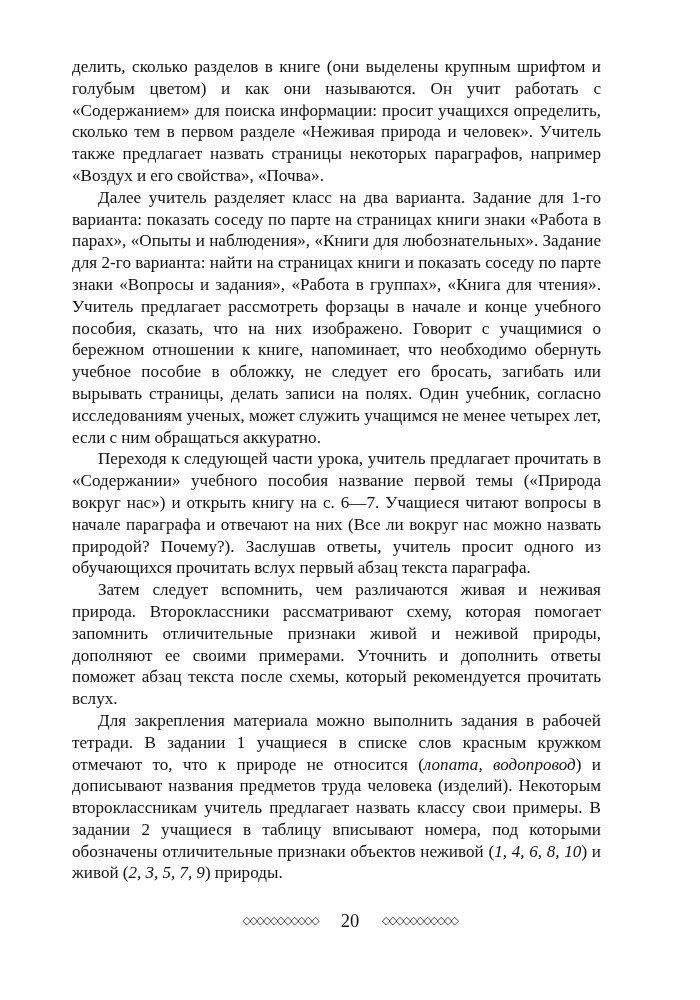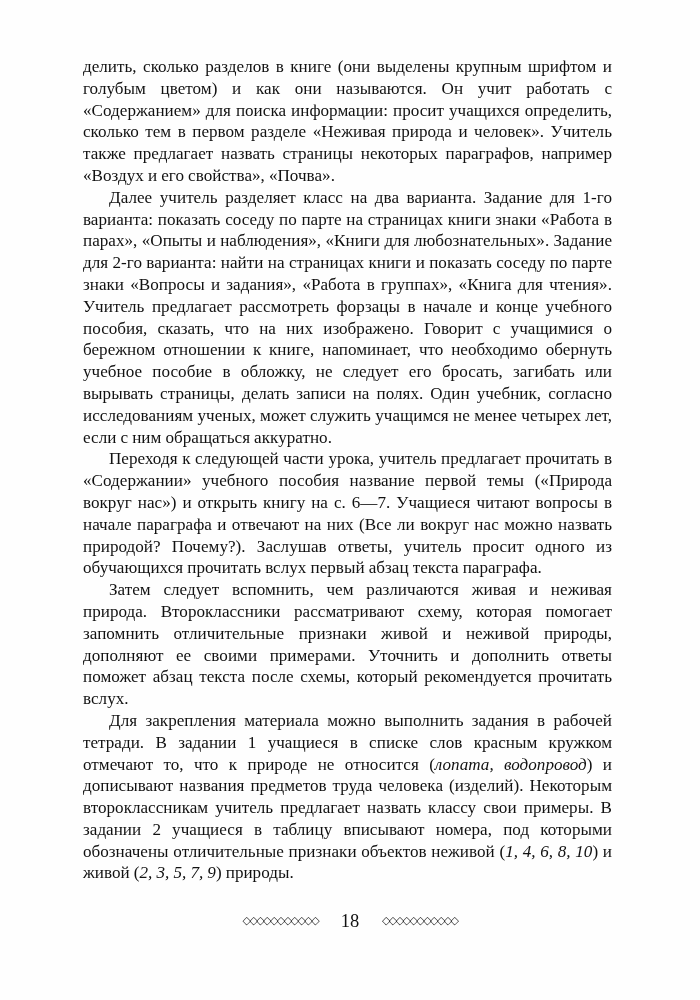--- a/index.html
+++ b/index.html
@@ -19,21 +19,21 @@
   .page {
     position: relative;
     width: 700px;
     height: 1000px;
     box-sizing: border-box;
     background: #fefefe;
   }
 
   .text-column {
     position: absolute;
-    left: 83px;
+    left: 72px;
     top: 56px;
     width: 529px;
   }
 
   p.para {
     margin: 0;
     text-align: justify;
     text-justify: inter-word;
     font-size: 17.1px;
     line-height: 21.8px;
@@ -107,17 +107,17 @@
 
     <p class="para">
       <span>Для закрепления материала можно выполнить задания в рабочей тетради. В задании 1 учащиеся в списке слов красным кружком отмечают то, что к природе не относится (</span><em class="ital">лопата, водопровод</em><span>) и дописывают названия предметов труда человека (изделий). Некоторым второклассникам учитель предлагает назвать классу свои примеры. В задании 2 учащиеся в таблицу вписывают номера, под которыми обозначены отличительные признаки объектов неживой (</span><em class="ital">1, 4, 6, 8, 10</em><span>) и живой (</span><em class="ital">2, 3, 5, 7, 9</em><span>) природы.</span>
     </p>
 
 
   </div>
 
   <div class="footer">
     <span class="ornament left">◇◇◇◇◇◇◇◇◇◇◇</span>
-    <span class="page-number">18</span>
+    <span class="page-number">20</span>
     <span class="ornament right">◇◇◇◇◇◇◇◇◇◇◇</span>
   </div>
 
 </div>
 
 </body></html>

